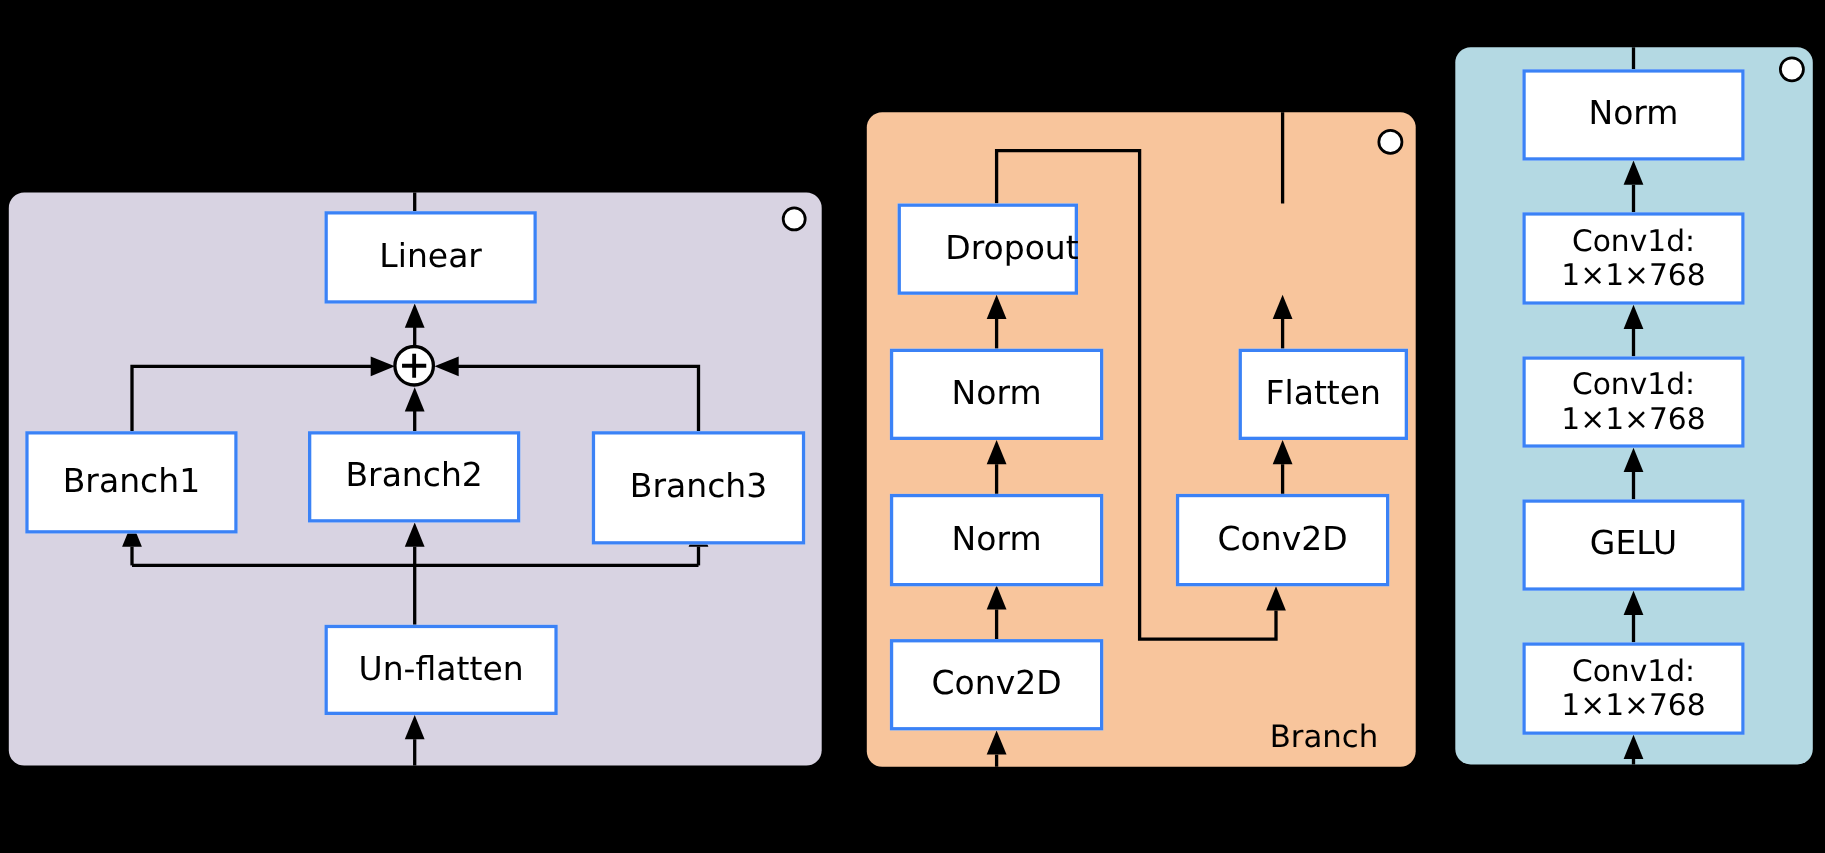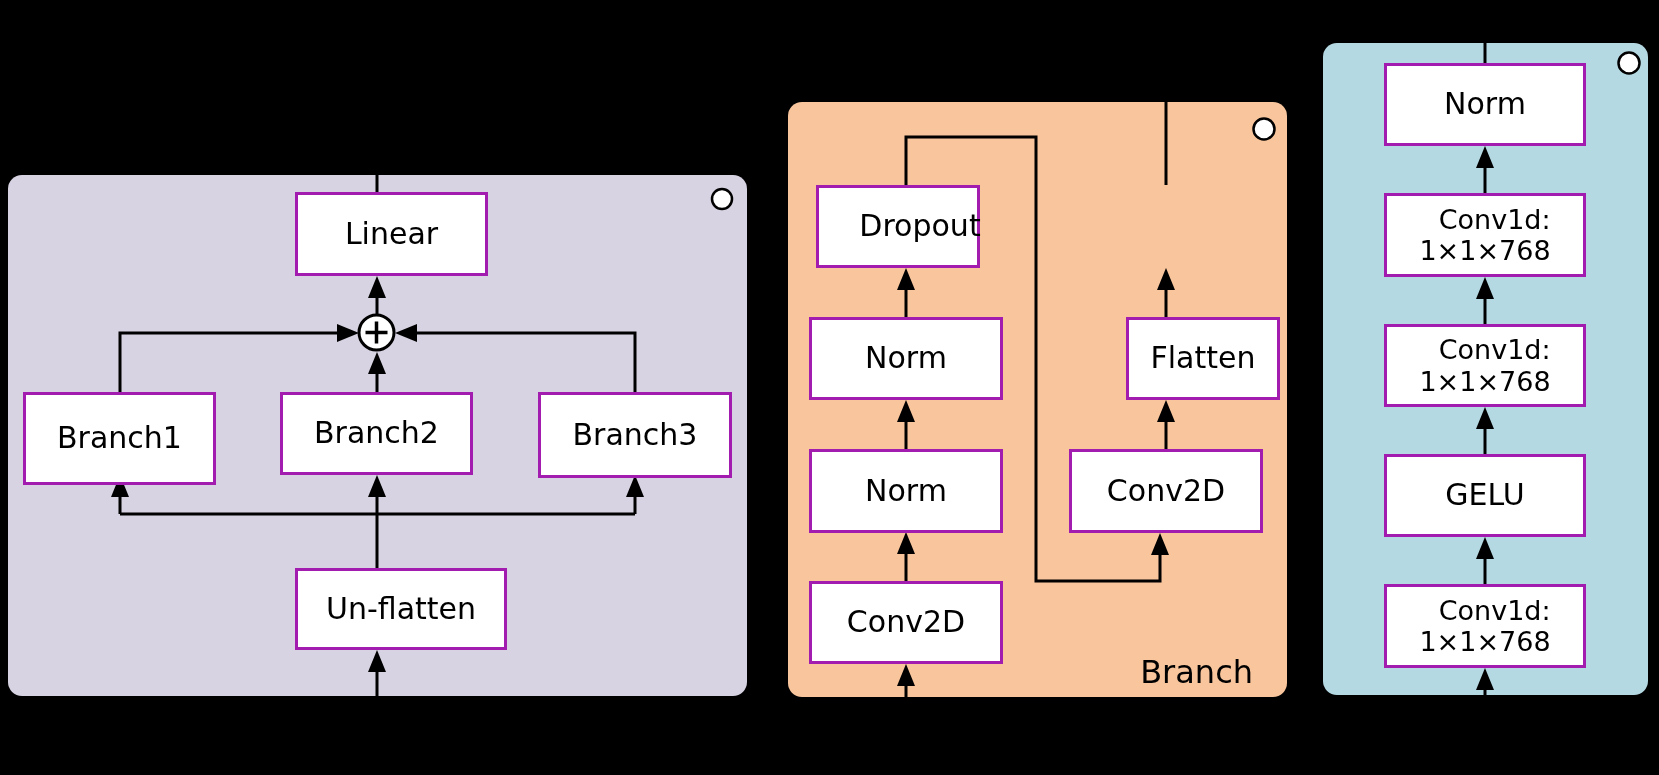--- a/index.html
+++ b/index.html
@@ -13,39 +13,39 @@
   .panel{
     position:absolute;
     border-radius:14px;
   }
   #panel-left  {left:8px;   top:175px; width:739px; height:521px; background:#d8d3e2;}
   #panel-middle{left:788px; top:102px; width:499px; height:595px; background:#f8c59c;}
   #panel-right {left:1323px;top:43px;  width:325px; height:652px; background:#b4d9e3;}
   .node{
     position:absolute;
     background:#fff;
-    border:3px solid #a21caf;
+    border:3px solid #3b82f6;
     box-sizing:border-box;
     display:flex;align-items:center;justify-content:center;
     font-size:30px;color:#000;
-    text-align:right;
+    text-align:center;
     line-height:1.15;
     white-space:pre-line;
     z-index:3;
   }
   .node.small{font-size:27px;}
   #edges{
     position:absolute;left:0;top:0;width:1659px;height:775px;
     z-index:2;
   }
   #branch-caption{
     position:absolute;
     left:1078px; top:653px; width:175px;
     text-align:right;
-    font-size:32px;color:#000;
+    font-size:28px;color:#000;
     z-index:3;
   }
   .edge{stroke:#000;stroke-width:3;fill:none;}
   .head{fill:#000;stroke:none;}
   .deco{fill:#fff;stroke:#000;stroke-width:2.5;}
 </style>
 </head>
 <body>
 
 <div id="stage">
@@ -107,21 +107,21 @@
     <path class="edge" d="M1485 584 L1485 559"></path>
     <polygon class="head" points="1485,537 1476,559 1494,559"></polygon>
     <path class="edge" d="M1485 695 L1485 690"></path>
     <polygon class="head" points="1485,668 1476,690 1494,690"></polygon>
     <circle class="deco" cx="1629" cy="63" r="10.5"></circle>
   </svg>
 
   <div class="node" style="left:279px;top:192px;width:193px;height:84px;margin-left:16px;">Linear</div>
   <div class="node" style="left:23px;top:392px;width:193px;height:93px;">Branch1</div>
   <div class="node" style="left:280px;top:392px;width:193px;height:83px;">Branch2</div>
-  <div class="node" style="left:538px;top:392px;width:194px;height:86px;">Branch3</div>
+  <div class="node" style="left:538px;top:392px;width:194px;height:103px;">Branch3</div>
   <div class="node" style="left:271px;top:568px;width:212px;height:82px;margin-left:24px;">Un-flatten</div>
 
   <div class="node" style="left:816px;top:185px;width:164px;height:83px;padding-left:44px;">Dropout</div>
   <div class="node" style="left:809px;top:317px;width:194px;height:83px;">Norm</div>
   <div class="node" style="left:1126px;top:317px;width:154px;height:83px;">Flatten</div>
   <div class="node" style="left:809px;top:449px;width:194px;height:84px;">Norm</div>
   <div class="node" style="left:1069px;top:449px;width:194px;height:84px;">Conv2D</div>
   <div class="node" style="left:809px;top:581px;width:194px;height:83px;">Conv2D</div>
   <div id="branch-caption">Branch</div>
 

